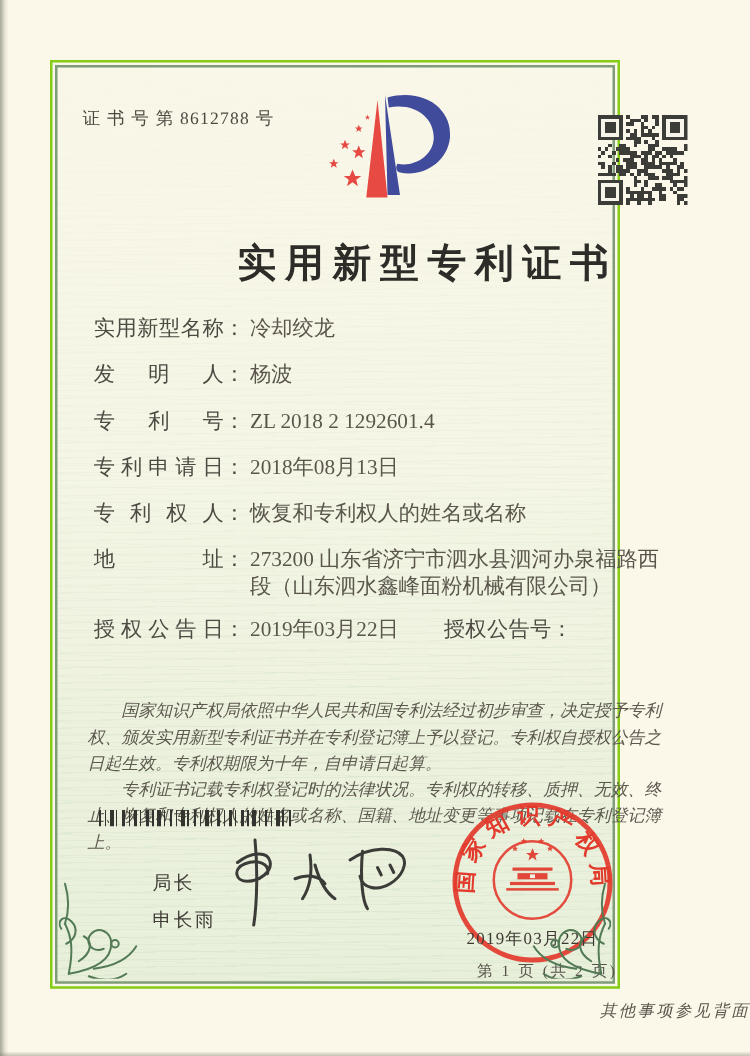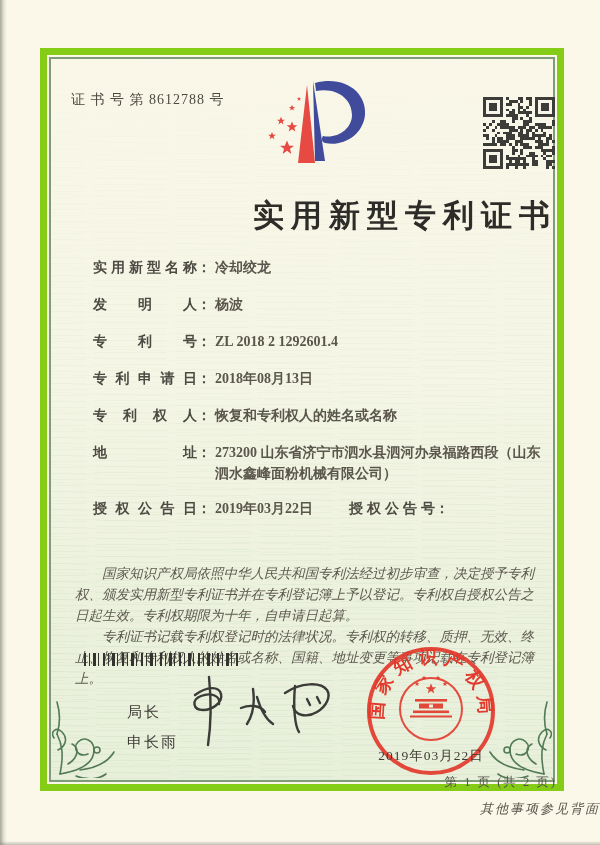--- a/index.html
+++ b/index.html
@@ -8,36 +8,36 @@
     background:#fbf7e9;
     font-family:"Liberation Serif","DejaVu Serif",serif;
   }
   
   .scan-edge-left{position:absolute;left:0;top:0;bottom:0;width:7px;
     background:linear-gradient(90deg,rgba(96,104,86,.55),rgba(96,104,86,.12) 60%,transparent);}
   .scan-edge-bottom{position:absolute;left:0;right:0;bottom:0;height:4px;
     background:linear-gradient(0deg,rgba(120,120,110,.45),transparent);}
   
   .frame{
-    position:absolute;left:40px;top:48px;width:524px;height:743px;
-    border:7px solid #84cc16;box-sizing:border-box;
+    position:absolute;left:40px;top:48px;width:456px;height:743px;
+    border:2px solid #84cc16;box-sizing:border-box;
   }
   .frame-inner-line{position:absolute;inset:2px;border:2px solid #7d9c77;pointer-events:none;}
   .frame-bg{position:absolute;inset:4px;
     background:
       linear-gradient(180deg,rgba(250,247,233,.95) 0%,rgba(245,246,229,.7) 45%,rgba(230,239,216,.55) 75%,rgba(224,236,211,.6) 100%),
       repeating-linear-gradient(179.3deg,rgba(140,178,140,.20) 0px,rgba(140,178,140,.20) .9px,rgba(255,255,255,0) .9px,rgba(255,255,255,0) 6px),
       repeating-linear-gradient(1.8deg,rgba(140,178,140,.13) 0px,rgba(140,178,140,.13) .9px,rgba(255,255,255,0) .9px,rgba(255,255,255,0) 9px),
       #f3f4e4;}
   .cert-no{position:absolute;left:24px;top:36px;font-size:14px;color:#4c4a40;letter-spacing:1px;}
   .logo{position:absolute;left:202px;top:16px;width:120px;height:112px;}
   .qr{position:absolute;left:436px;top:42px;width:72px;height:72px;}
   .title{position:absolute;left:0;right:0;top:140px;text-align:right;
     font-size:31px;font-weight:bold;color:#2e2c28;letter-spacing:7px;}
-  .fields{position:absolute;left:46px;top:202px;width:478px;color:#55534a;font-size:14px;font-weight:bold;}
+  .fields{position:absolute;left:33px;top:202px;width:478px;color:#55534a;font-size:17px;}
   .field-row{display:flex;align-items:flex-start;line-height:21px;margin-bottom:16px;}
   .flabel{display:inline-block;width:104px;text-align:justify;text-align-last:justify;color:#4c4a42;}
   .colon{display:inline-block;margin-right:4px;color:#4c4a42;}
   .fvalue{color:#5a564c;}
   .fvalue.wrap{max-width:338px;}
   .grant-row{display:flex;line-height:21px;margin-top:-2px;}
   .grant-group{display:flex;align-items:flex-start;}
   .flabel.short{width:86px;}
   .grant-gap{width:36px;}
   .body-text{position:absolute;left:28px;top:462px;width:470px;

